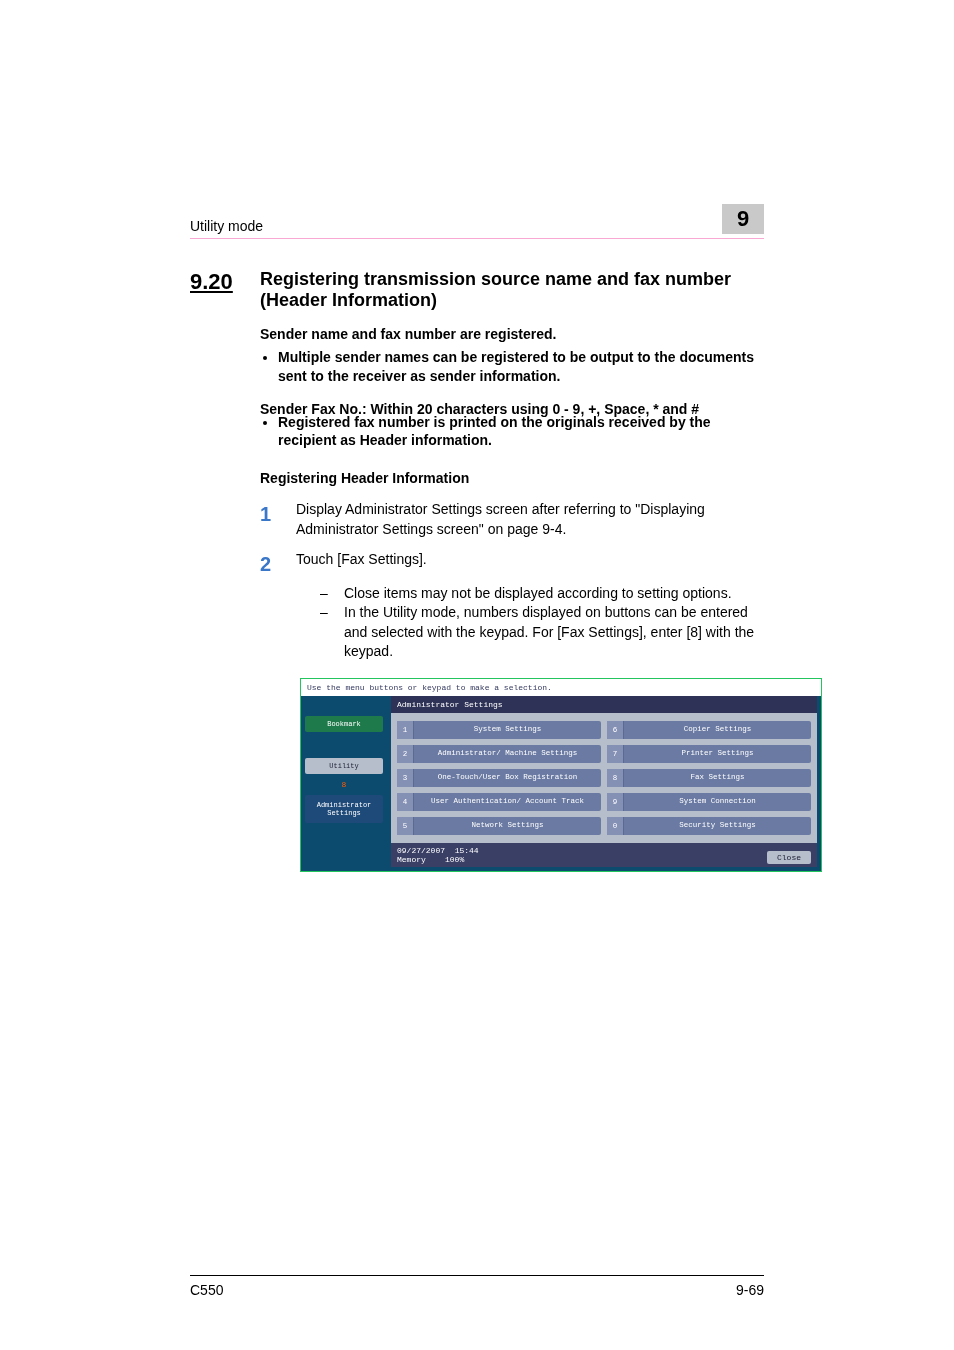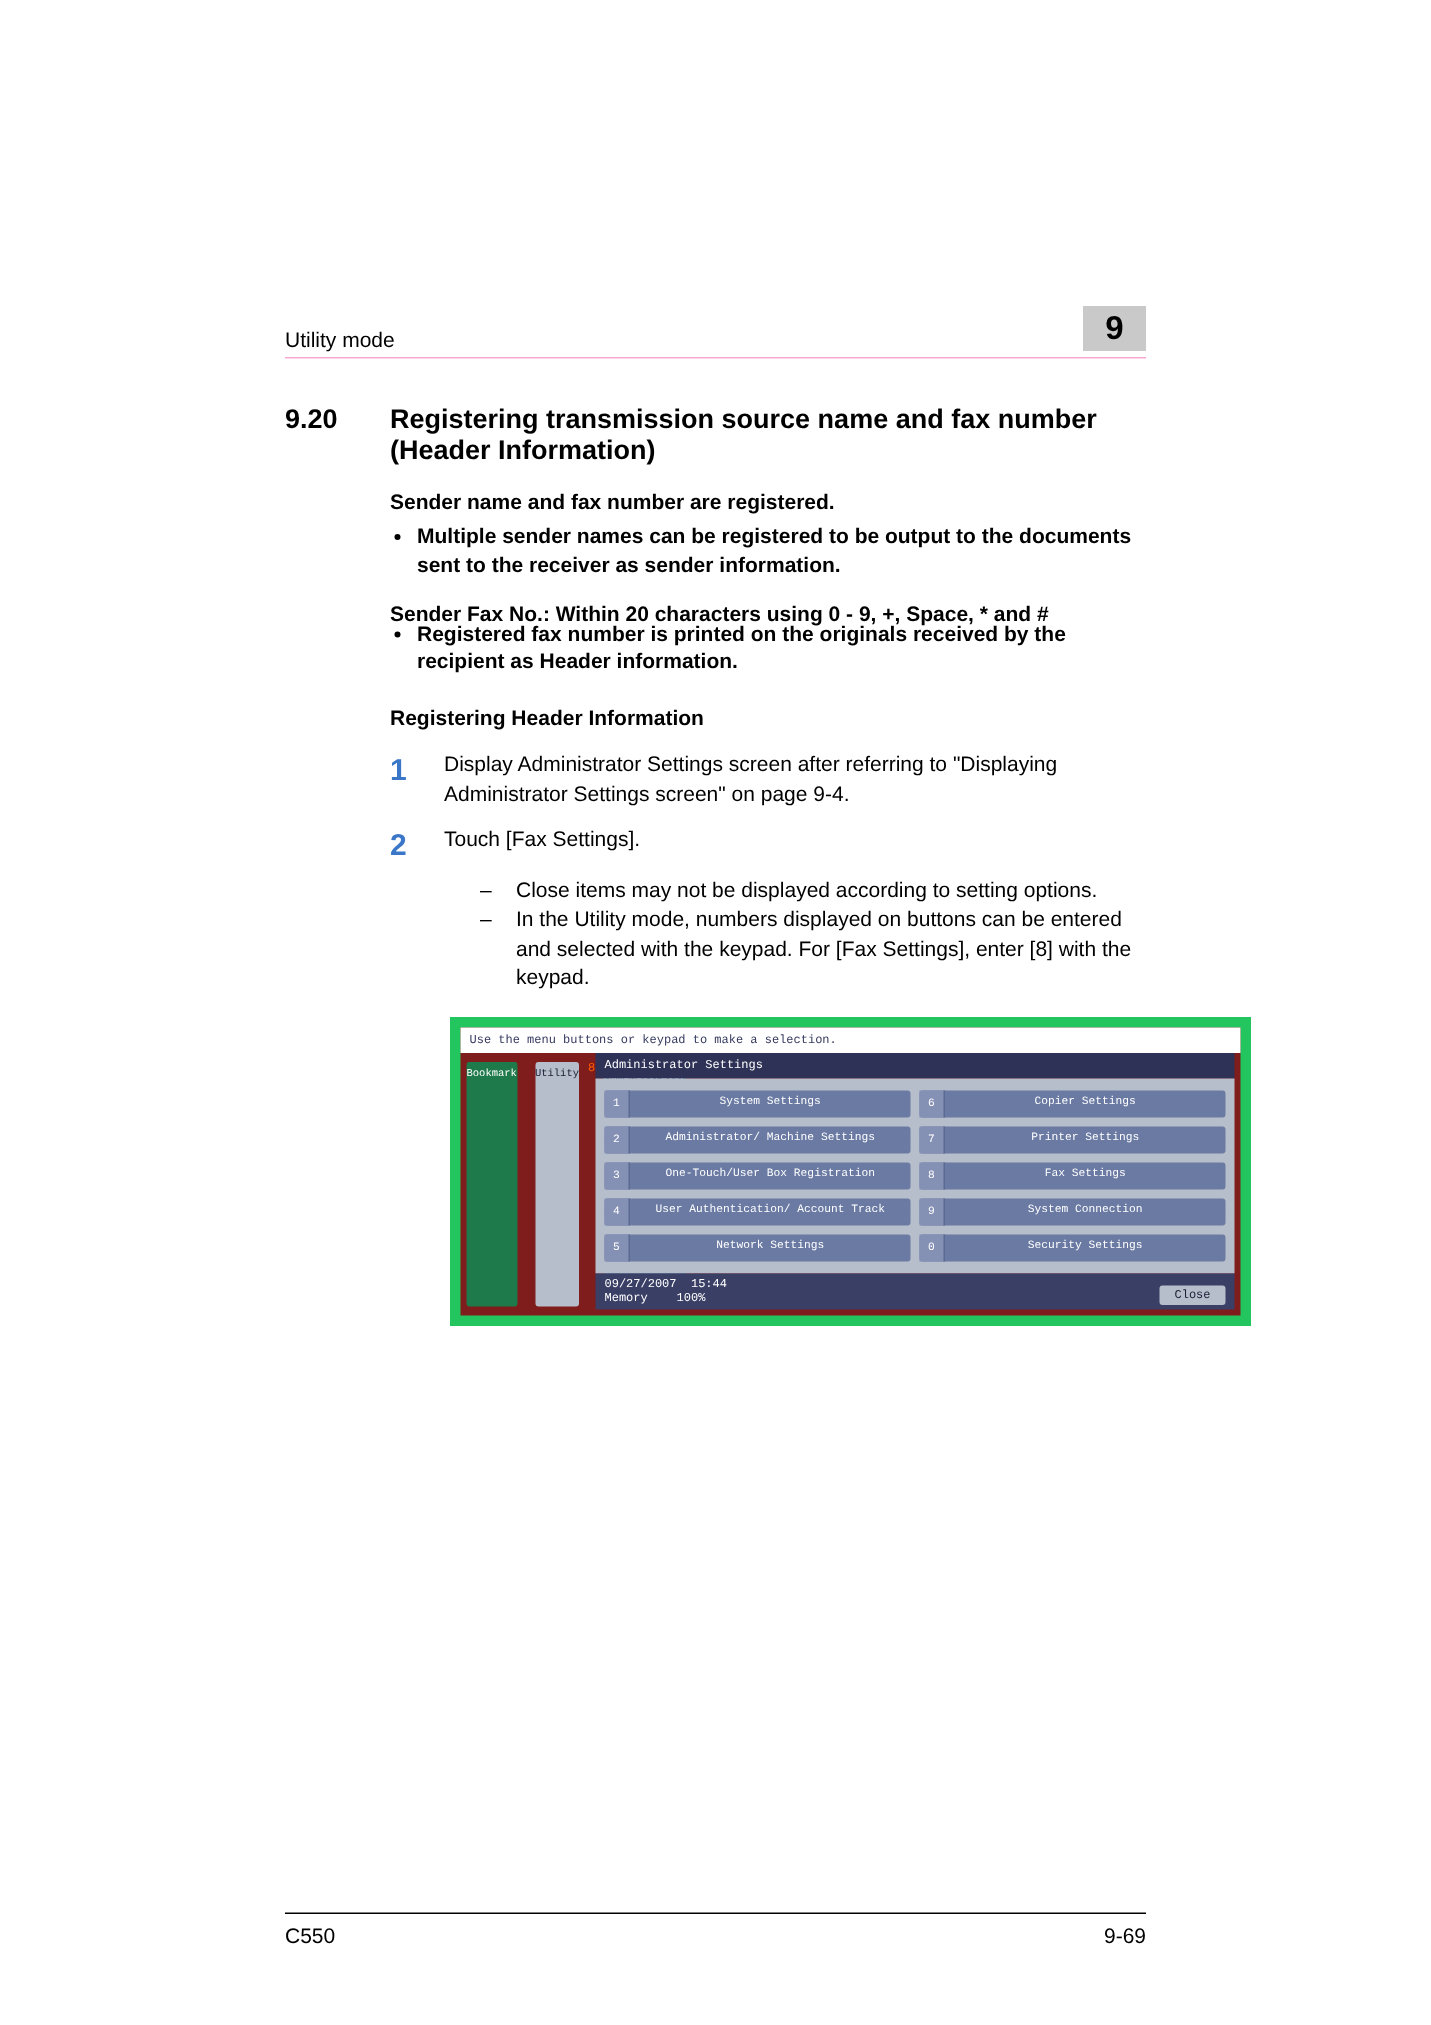--- a/index.html
+++ b/index.html
@@ -29,45 +29,45 @@
   }
   .header-left{font-size:14px;}
   .chapter-badge{
     width:42px;height:30px;
     background:#c9c9c9;
     display:flex;align-items:center;justify-content:center;
     font-weight:bold;font-size:22px;
     margin-top:-6px;
   }
   .sec-row{display:flex;margin-bottom:14px;}
-  .sec-num{font-weight:bold;font-size:18px;width:70px;flex-shrink:0;}
+  .sec-num{font-weight:bold;font-size:22px;width:70px;flex-shrink:0;text-decoration:underline;}
   .sec-title{font-weight:bold;font-size:18px;}
   .para{font-size:14px;margin:0 0 14px 70px;line-height:1.35;font-weight:bold;}
   ul.para{padding-left:18px;margin-top:-10px;}
   ul.para li{margin-bottom:4px;}
   .subhead{font-weight:bold;font-size:14px;margin:20px 0 14px 70px;}
   .step{display:flex;margin:0 0 6px 70px;font-size:14px;line-height:1.4;}
   .step-num{color:#3a77c8;font-weight:bold;font-size:20px;width:36px;flex-shrink:0;}
   .sub-list{margin:4px 0 14px 130px;font-size:14px;line-height:1.4;}
   .sub-list div{display:flex;}
   .dash{width:24px;flex-shrink:0;}
   .footer{position:absolute;left:190px;right:190px;top:1275px;border-top:1px solid #000;display:flex;justify-content:space-between;font-size:14px;padding-top:6px;}
   
   .shot{
     margin:16px 0 0 110px;
     width:520px;
     font-family:"Courier New",monospace;
     font-size:8px;
     color:#fff;
-    border:7px solid #22c55e;
-    background:#7f1d1d;
+    border:1px solid #22c55e;
+    background:#0c4a6e;
   }
   .shot-top{background:#fff;color:#353a5f;padding:4px 6px;font-size:8px;}
   .shot-body{display:flex;}
-  .shot-side{width:78px;display:flex;flex-direction:row;gap:6px;padding:6px 4px;}
+  .shot-side{width:78px;display:flex;flex-direction:column;gap:6px;padding:20px 4px;}
   .side-btn{background:#b7becb;color:#1b1d33;text-align:center;padding:4px 0;border-radius:2px;font-size:7px;}
   .side-btn.bm{background:#1e7a4a;color:#fff;}
   .side-btn.admin{background:#1e4a7a;color:#fff;padding:6px 0;line-height:1.15;}
   .side-num{color:#ff5a00;text-align:center;font-size:8px;}
   .shot-main{flex:1;padding:0 4px 4px 4px;}
   .shot-band{background:#2e3256;padding:4px 6px;}
   .shot-nav{background:#b7becb;display:flex;align-items:center;justify-content:flex-end;gap:4px;padding:2px 4px;color:#1b1d33;font-size:7px;}
   .nav-box{background:#fff;color:#2e3256;padding:1px 4px;border:1px solid #2e3256;}
   .nav-btn{background:#2e3256;color:#fff;padding:1px 3px;font-size:7px;}
   .menu-grid{background:#b7becb;display:grid;grid-template-columns:1fr 1fr;gap:6px;padding:8px 6px;}

